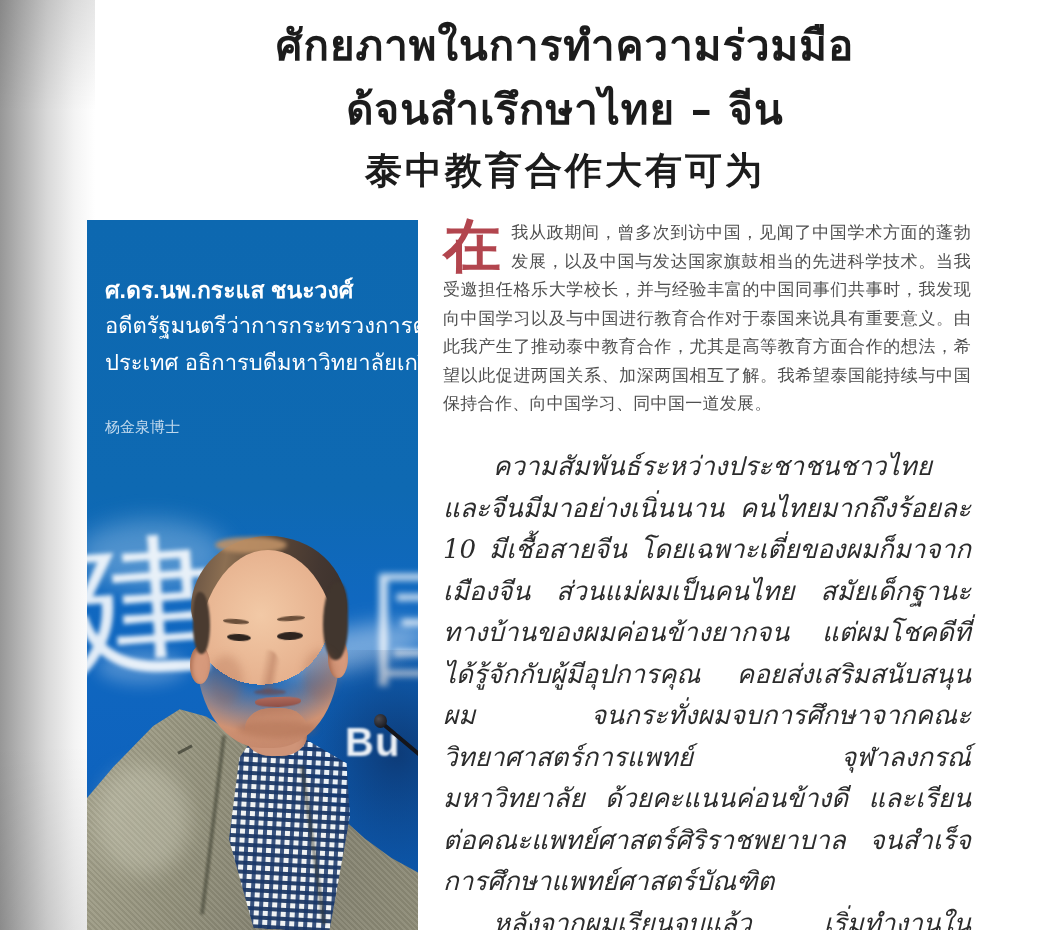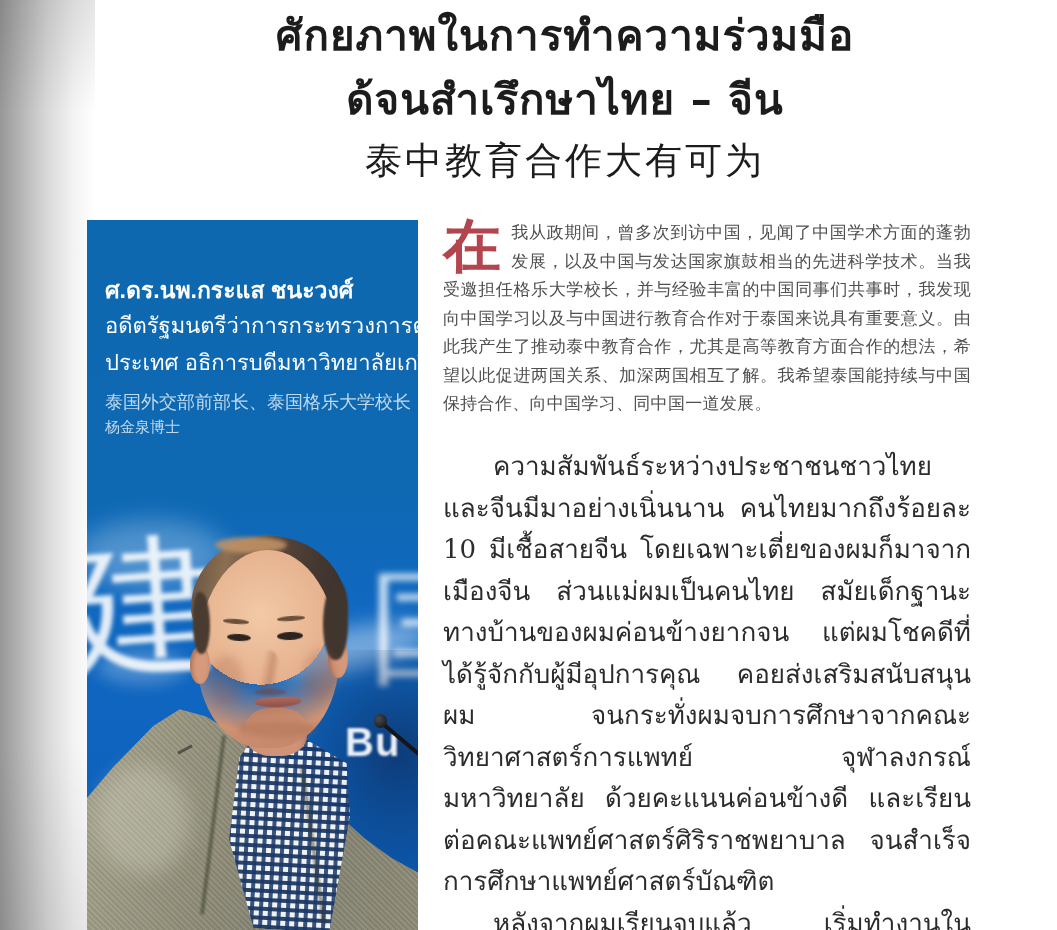--- a/index.html
+++ b/index.html
@@ -11,27 +11,27 @@
   
   .left-shade{
     left:0;top:0;width:95px;height:930px;
     background:linear-gradient(90deg,#979797 0%,#b5b5b5 22%,#d9d9d9 50%,#f3f3f3 78%,#ffffff 100%);
   }
   .left-shade-v{
     left:0;top:0;width:95px;height:930px;
     background:linear-gradient(180deg,rgba(0,0,0,.10) 0%,rgba(0,0,0,0) 12%,rgba(0,0,0,0) 80%,rgba(0,0,0,.08) 100%);
   }
   
-  .title-block{left:170px;top:4px;width:790px;text-align:center;color:#1c1c1c;}
+  .title-block{left:170px;top:14px;width:790px;text-align:center;color:#1c1c1c;}
   .title-thai{
     font-family:"DejaVu Serif","Liberation Serif",serif;
     font-weight:bold;font-size:42px;line-height:64px;letter-spacing:1px;
   }
   .title-cn{
-    font-weight:normal;font-size:37px;line-height:58px;letter-spacing:3px;
+    font-weight:bold;font-size:37px;line-height:58px;letter-spacing:3px;
   }
   
   .panel{
     left:87px;top:220px;width:331px;height:710px;overflow:hidden;
     background:linear-gradient(180deg,#0d68b0 0%,#0e69b2 38%,#1068c0 54%,#0e63be 78%,#0b509f 100%);
   }
   .panel .txt{left:18px;color:#ffffff;white-space:nowrap;}
   .speaker-name{top:52px;font-size:23px;font-weight:bold;}
   .speaker-t1{top:88px;font-size:22px;}
   .speaker-t2{top:125px;font-size:22px;}
@@ -105,39 +105,38 @@
     float:left;
     font-family:"DejaVu Serif","Liberation Serif",serif;
     font-size:58px;line-height:50px;height:54px;
     padding:2px 10px 0 0;color:#b2454e;font-weight:bold;
   }
   .thai-body{
     left:443px;top:446px;width:528px;
     font-family:"DejaVu Serif","Liberation Serif",serif;
     font-size:26px;line-height:41.5px;color:#2c2c2c;text-align:justify;
   }
-  .thai-body p{margin:0;text-indent:50px;}
+  .thai-body p{margin:0;text-indent:50px;font-style:italic;}
 </style>
 </head>
 <body>
 
 <div class="abs left-shade"></div>
 <div class="abs left-shade-v"></div>
 
 <div class="abs title-block">
   <div class="title-thai">ศักยภาพในการทำความร่วมมือ</div>
   <div class="title-thai">ด้จนสำเรึกษาไทย – จีน</div>
   <div class="title-cn">泰中教育合作大有可为</div>
 </div>
 
 <div class="abs panel">
   <div class="abs txt speaker-name">ศ.ดร.นพ.กระแส ชนะวงศ์</div>
   <div class="abs txt speaker-t1">อดีตรัฐมนตรีว่าการกระทรวงการต่าง</div>
   <div class="abs txt speaker-t2">ประเทศ อธิการบดีมหาวิทยาลัยเกริก</div>
-  <div class="abs txt speaker-c1">泰国外交部前部长、泰国格乐大学校长</div>
   <div class="abs txt speaker-c2">杨金泉博士</div>
 
   <div class="abs haze1"></div>
   <div class="abs haze2"></div>
   <div class="abs callig callig-l">建</div>
   <div class="abs bokeh"></div>
   <div class="abs callig callig-r">国</div>
   <div class="abs backdrop-dark"></div>
   <div class="abs bu-letters">Bu</div>
 

